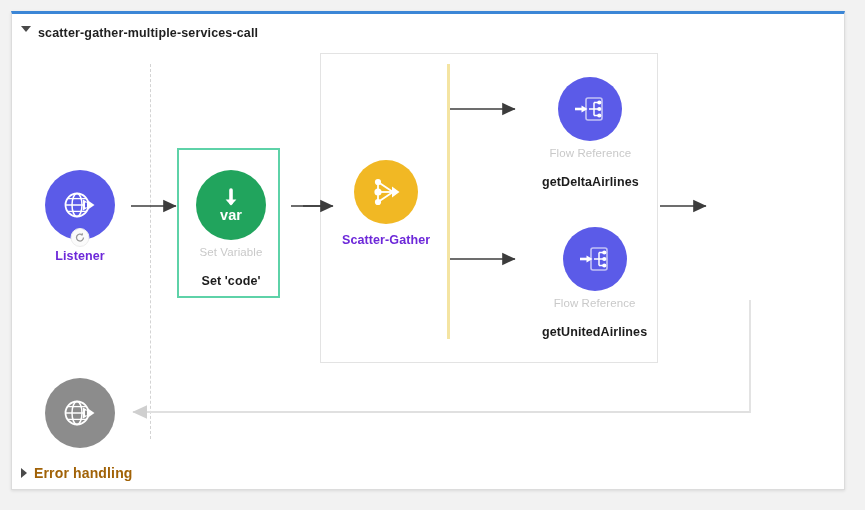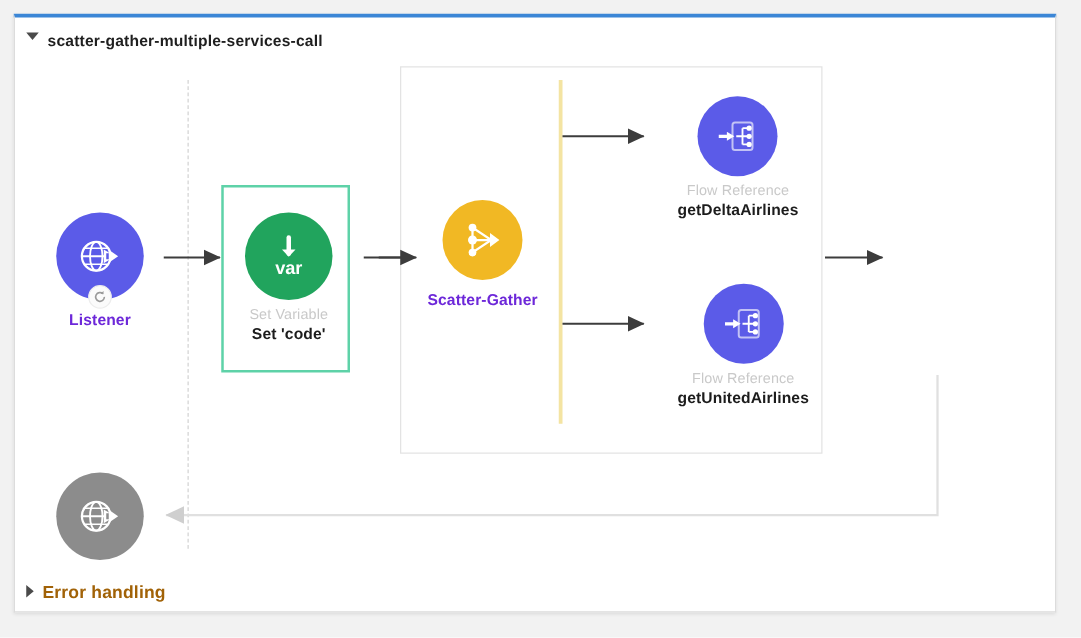--- a/index.html
+++ b/index.html
@@ -61,21 +61,21 @@
     position:relative;
   }
   .c-lg{width:70px;height:70px;}
   .c-md{width:64px;height:64px;}
   .lbl-sub{
     font-size:11.5px;color:#c9c9c9;margin-top:6px;white-space:nowrap;
     letter-spacing:.1px;
   }
   .lbl-main{
     font-size:12.5px;color:#1c1c1c;font-weight:700;white-space:nowrap;
-    letter-spacing:.1px;margin-top:2px;
+    letter-spacing:.1px;margin-top:16px;
   }
   .lbl-only{
     font-size:12.5px;color:#6d28d9;font-weight:700;white-space:nowrap;
     margin-top:9px;letter-spacing:.1px;
   }
 
   
   .badge{
     position:absolute;bottom:-7px;left:50%;transform:translateX(-50%);
     width:17px;height:17px;border-radius:50%;

